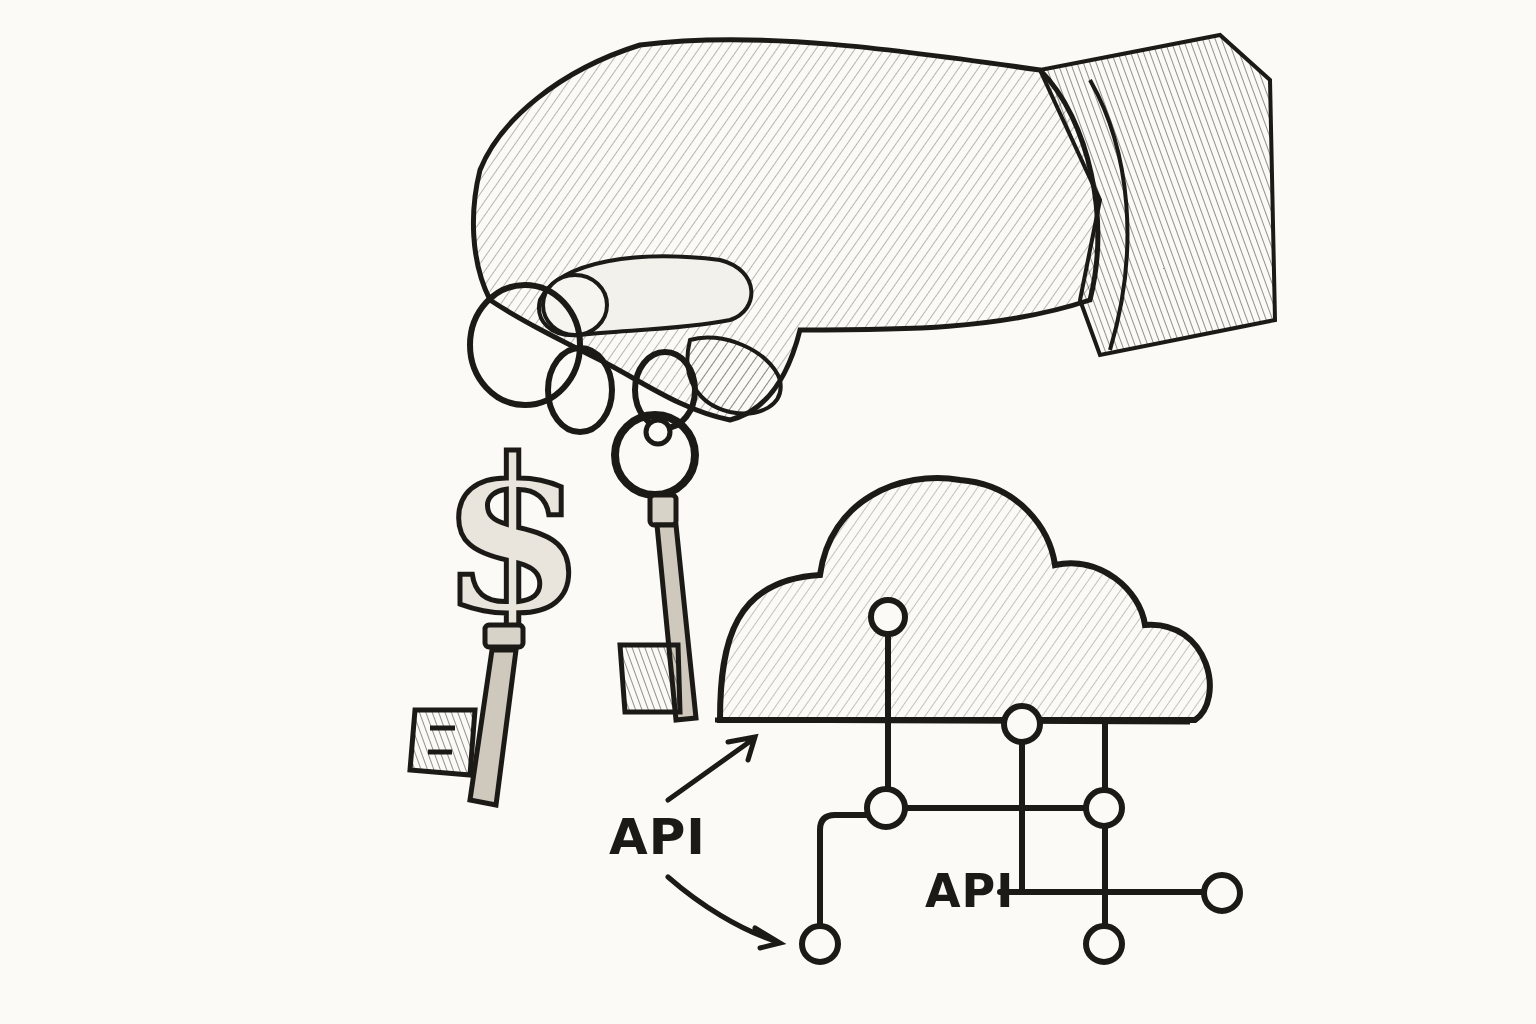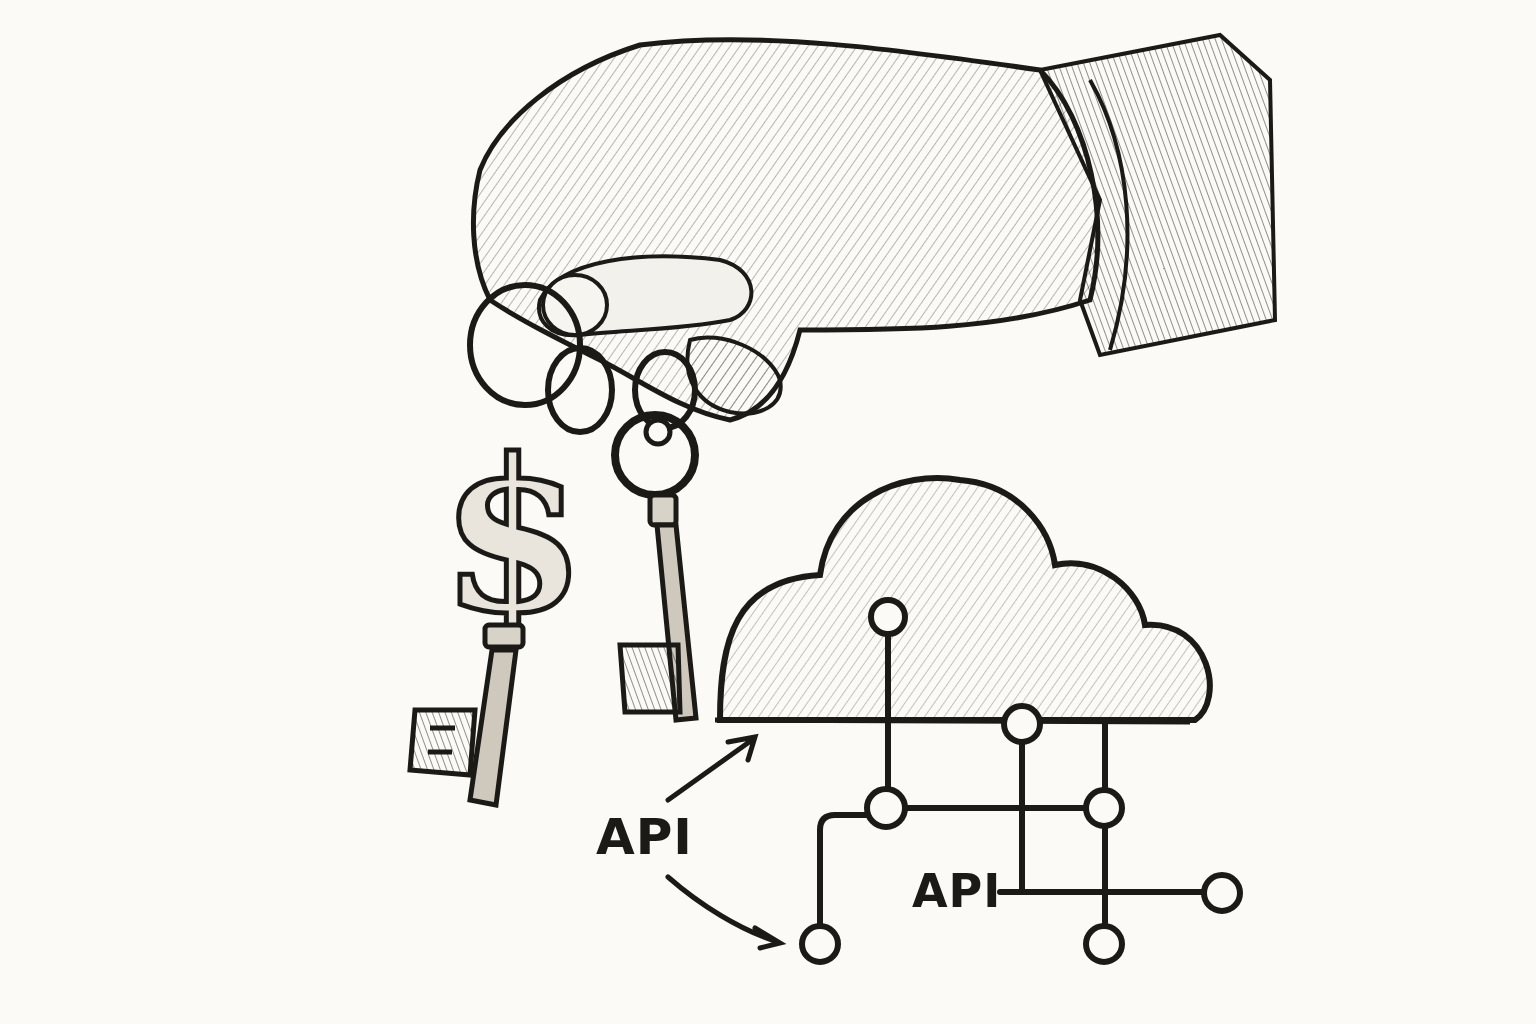--- a/index.html
+++ b/index.html
@@ -9,20 +9,21 @@
     font-family: "DejaVu Sans", sans-serif;
     position: relative;
   }
   .scene { position: absolute; left: 0; top: 0; width: 1536px; height: 1024px; }
   .label {
     position: absolute;
     font-family: "DejaVu Sans", sans-serif;
     font-weight: bold;
     color: #1c1a17;
     letter-spacing: 1px;
+    margin-left: 13px;
   }
   .label-left { left: 596px; top: 808px; font-size: 50px; }
   .label-right { left: 912px; top: 864px; font-size: 46px; }
 </style>
 </head>
 <body>
 
 <svg class="scene" viewBox="0 0 1536 1024" xmlns="http://www.w3.org/2000/svg">
   <defs>
     <pattern id="hatch" width="8" height="8" patternUnits="userSpaceOnUse" patternTransform="rotate(35)">

